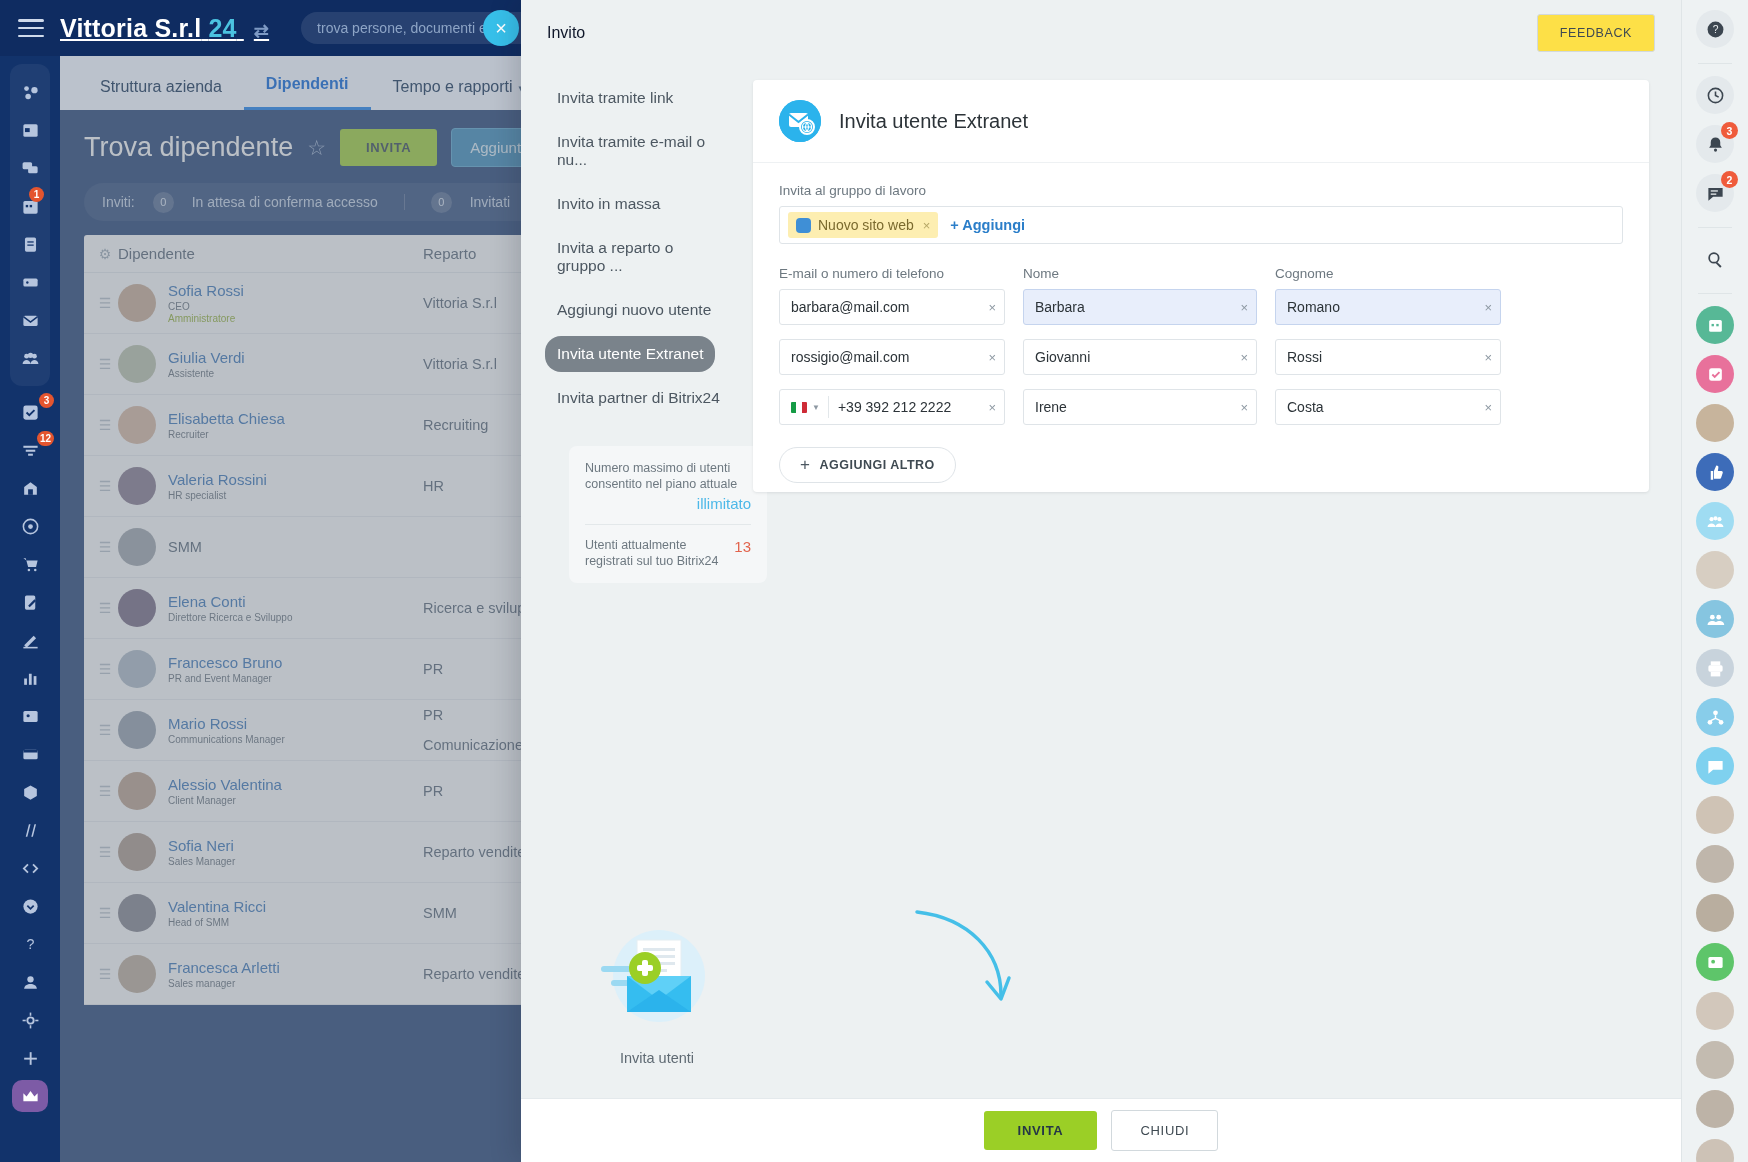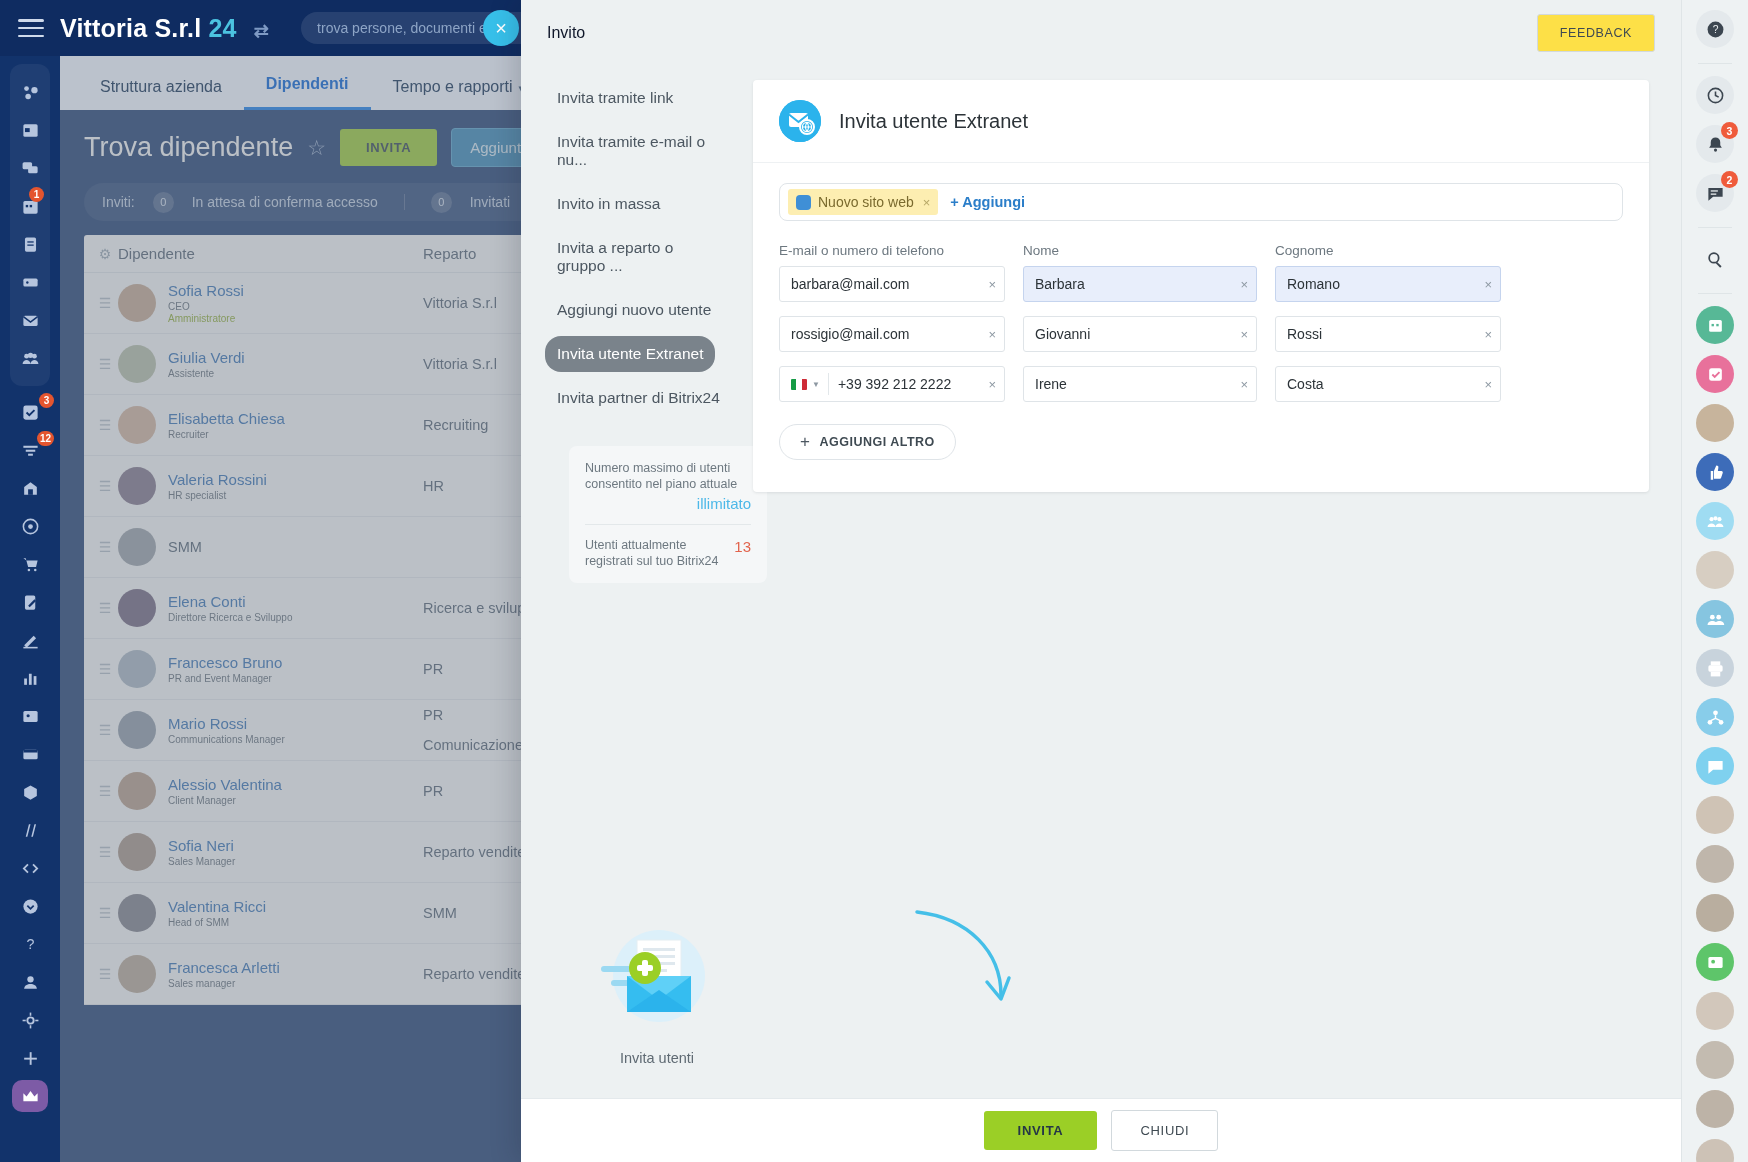--- a/index.html
+++ b/index.html
@@ -14,21 +14,21 @@
   
   .bg-app { position: absolute; inset: 0; background: #12336b; }
 
   .bg-topbar {
     position: absolute; left: 0; top: 0; width: 1748px; height: 56px;
     background: #0f2c61; display: flex; align-items: center; gap: 0;
   }
   .burger { width: 26px; height: 18px; margin-left: 18px; margin-right: 16px;
             display: flex; flex-direction: column; justify-content: space-between; cursor: pointer; }
   .burger i { display: block; height: 2.5px; background: #cfdaeb; border-radius: 2px; }
-  .brand { color: #ffffff; font-size: 25px; font-weight: bold; letter-spacing: .2px; }
+  .brand { color: #ffffff; font-size: 25px; font-weight: bold; letter-spacing: .2px; text-decoration: underline; }
   .brand .num { color: #4bc3e0; font-weight: bold; }
   .brand-toggle { margin-left: 10px; color: #7e9ac4; font-size: 18px; }
   .searchbox {
     margin-left: 32px; width: 290px; height: 32px; border-radius: 16px;
     background: rgba(255,255,255,.10); display: flex; align-items: center;
     padding: 0 16px; color: #8ea5c6; font-size: 14px;
   }
   .close-round {
     position: absolute; left: 483px; top: 10px; width: 36px; height: 36px; border-radius: 50%;
     background: #37c0ea; color: #fff; display: flex; align-items: center; justify-content: center;
@@ -125,21 +125,21 @@
     margin: 14px 32px 0 20px; flex: 1; background: #fff; border-radius: 4px;
     box-shadow: 0 1px 3px rgba(30,40,50,.10); height: 412px; align-self: flex-start;
   }
   .card-head { display: flex; align-items: center; gap: 18px; padding: 20px 26px; border-bottom: 1px solid #eef1f3; }
   .ic-extranet { width: 42px; height: 42px; border-radius: 50%; background: #2bb3ec; position: relative; flex: none; }
   .card-title { font-size: 20px; color: #2c3338; }
 
   .card-body { padding: 20px 26px 26px 26px; }
   .flabel { font-size: 13.5px; color: #6d7880; margin-bottom: 8px; }
   .wg-box {
-    border: 1px solid #dfe4e8; border-radius: 8px; height: 38px; display: flex; align-items: center;
+    border: 1px solid #dfe4e8; border-radius: 3px; height: 38px; display: flex; align-items: center;
     padding: 0 8px; gap: 12px; margin-bottom: 22px;
   }
   .chip { background: #fdeeb1; border-radius: 3px; height: 26px; display: flex; align-items: center;
           gap: 7px; padding: 0 8px; font-size: 14px; color: #7a6a2e; }
   .chip .sq { width: 15px; height: 15px; border-radius: 4px; background: #3f8fd6; }
   .chip .x { color: #b6a766; font-size: 13px; margin-left: 2px; }
   .addlink { color: #2b7ec9; font-size: 14.5px; font-weight: bold; }
 
   .grid { display: grid; grid-template-columns: 226px 234px 226px; gap: 0 18px; }
   .ghead { font-size: 13.5px; color: #6d7880; padding-bottom: 8px; }
@@ -625,20 +625,21 @@
               <path d="M10 14.5l9.5 7.5 9.5-7.5" stroke="#2bb3ec" stroke-width="2" fill="none"></path>
               <circle cx="28" cy="27" r="7" fill="#2bb3ec" stroke="#fff" stroke-width="2"></circle>
               <circle cx="28" cy="27" r="4.6" fill="none" stroke="#fff" stroke-width="1.2"></circle>
               <path d="M23.4 27h9.2M28 22.4c2 3 2 6.2 0 9.2M28 22.4c-2 3-2 6.2 0 9.2" stroke="#fff" stroke-width="1.1" fill="none"></path>
             </svg>
           </div>
           <div class="card-title">Invita utente Extranet</div>
         </div>
 
         <div class="card-body">
+          <div class="flabel">Invita al gruppo di lavoro</div>
           <div class="wg-box">
             <span class="chip">
               <span class="sq"></span>
               <span>Nuovo sito web</span>
               <span class="x">×</span>
             </span>
             <span class="addlink">+ Aggiungi</span>
           </div>
 
           <div class="grid">

